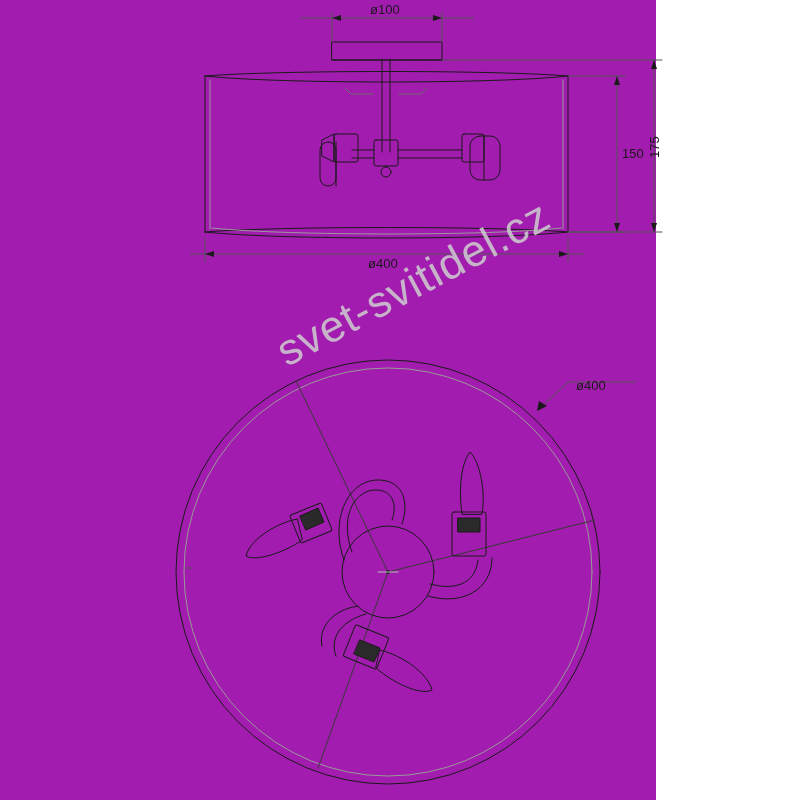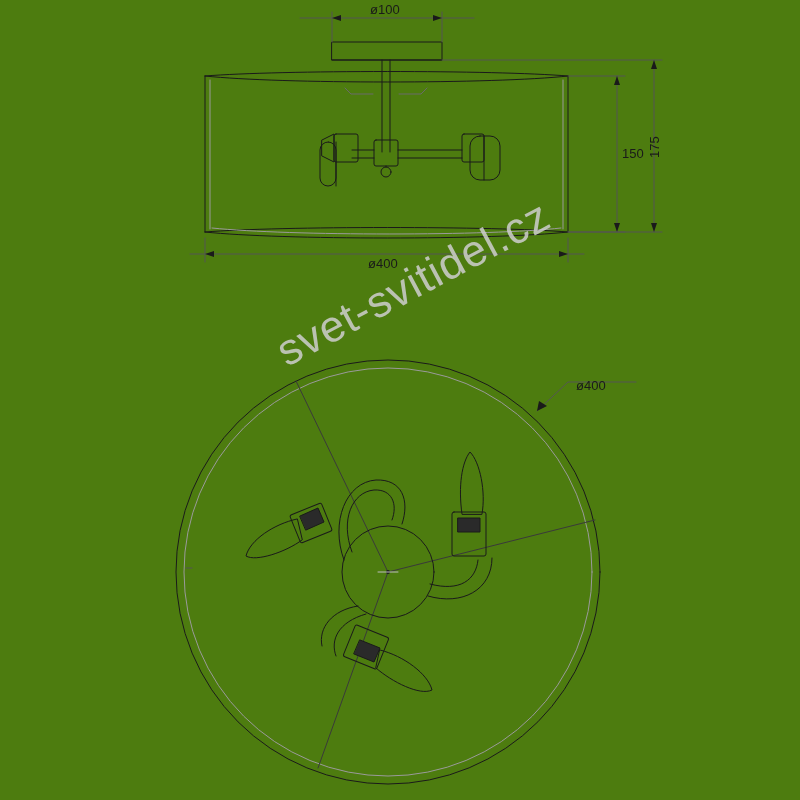--- a/index.html
+++ b/index.html
@@ -8,23 +8,23 @@
     background: #ffffff;
   }
   body {
     width: 800px;
     height: 800px;
     font-family: "Liberation Sans", sans-serif;
     overflow: hidden;
   }
   #stage {
     position: relative;
-    width: 800px;
+    width: 656px;
     height: 800px;
-    background: #4d7c0f;
+    background: #a21caf;
   }
   #drawing {
     position: absolute;
     left: 0;
     top: 0;
   }
   .dimtext {
     font-family: "Liberation Sans", sans-serif;
     font-size: 13px;
     fill: #1a1a1a;

